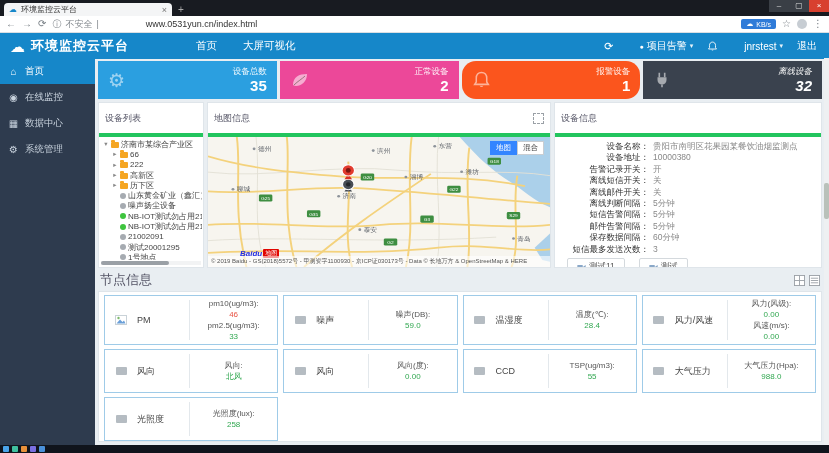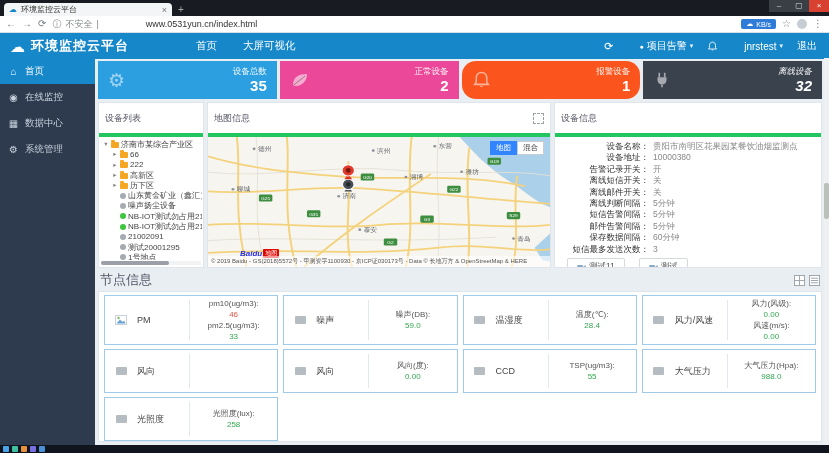--- a/index.html
+++ b/index.html
@@ -630,20 +630,28 @@
             </span>
           </div>
 
           <div class="node-card">
             <span class="nc-icon chip">
               <span class="chip-shape"></span>
 
             </span>
             <span class="nc-name">风向</span>
             <span class="nc-divider"></span>
+            <span class="nc-metrics">
+
+                <div class="metric">
+                  <div class="m-label">风向:</div>
+                  <div class="m-value green">北风</div>
+                </div>
+
+            </span>
           </div>
 
           <div class="node-card">
             <span class="nc-icon chip">
               <span class="chip-shape"></span>
 
             </span>
             <span class="nc-name">风向</span>
             <span class="nc-divider"></span>
             <span class="nc-metrics">

